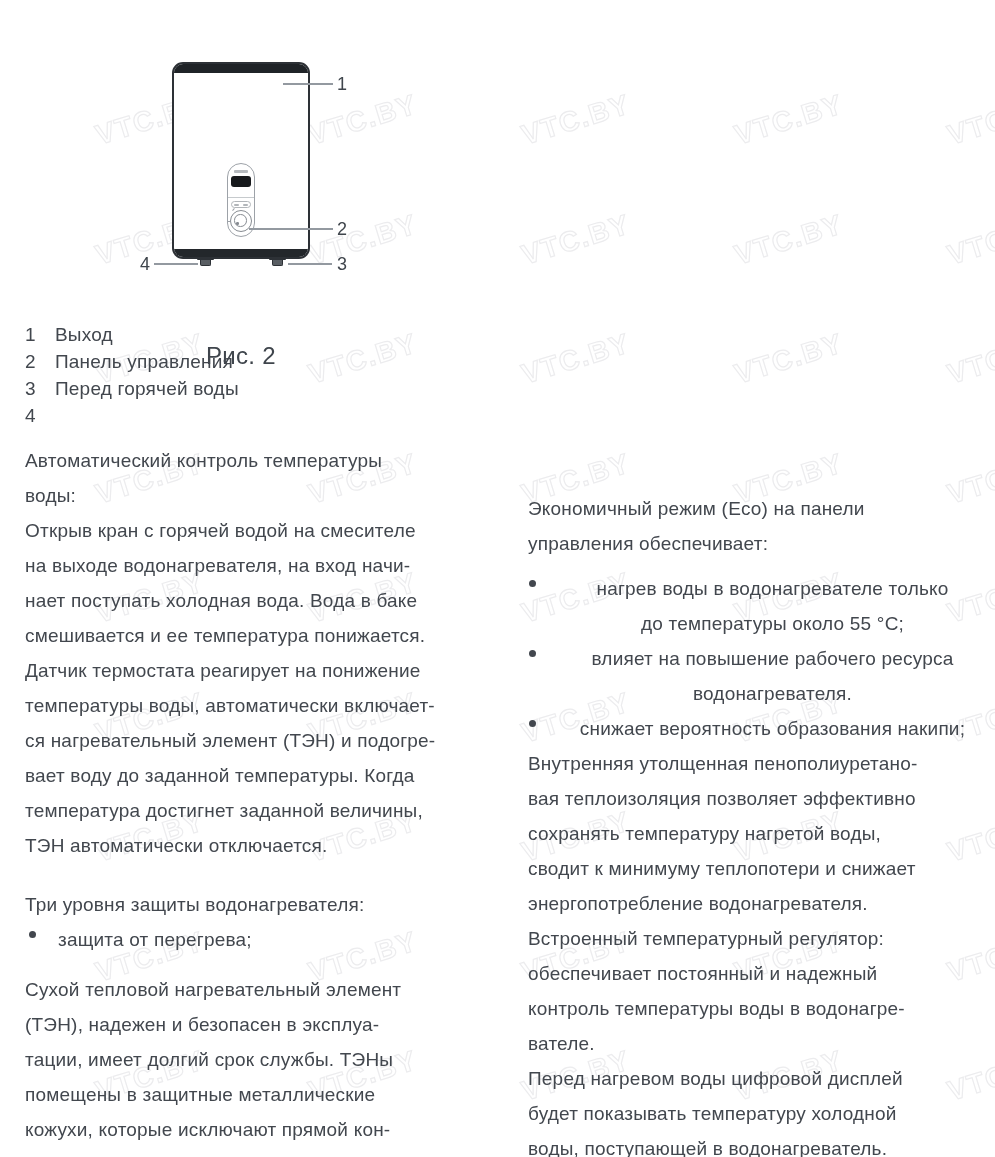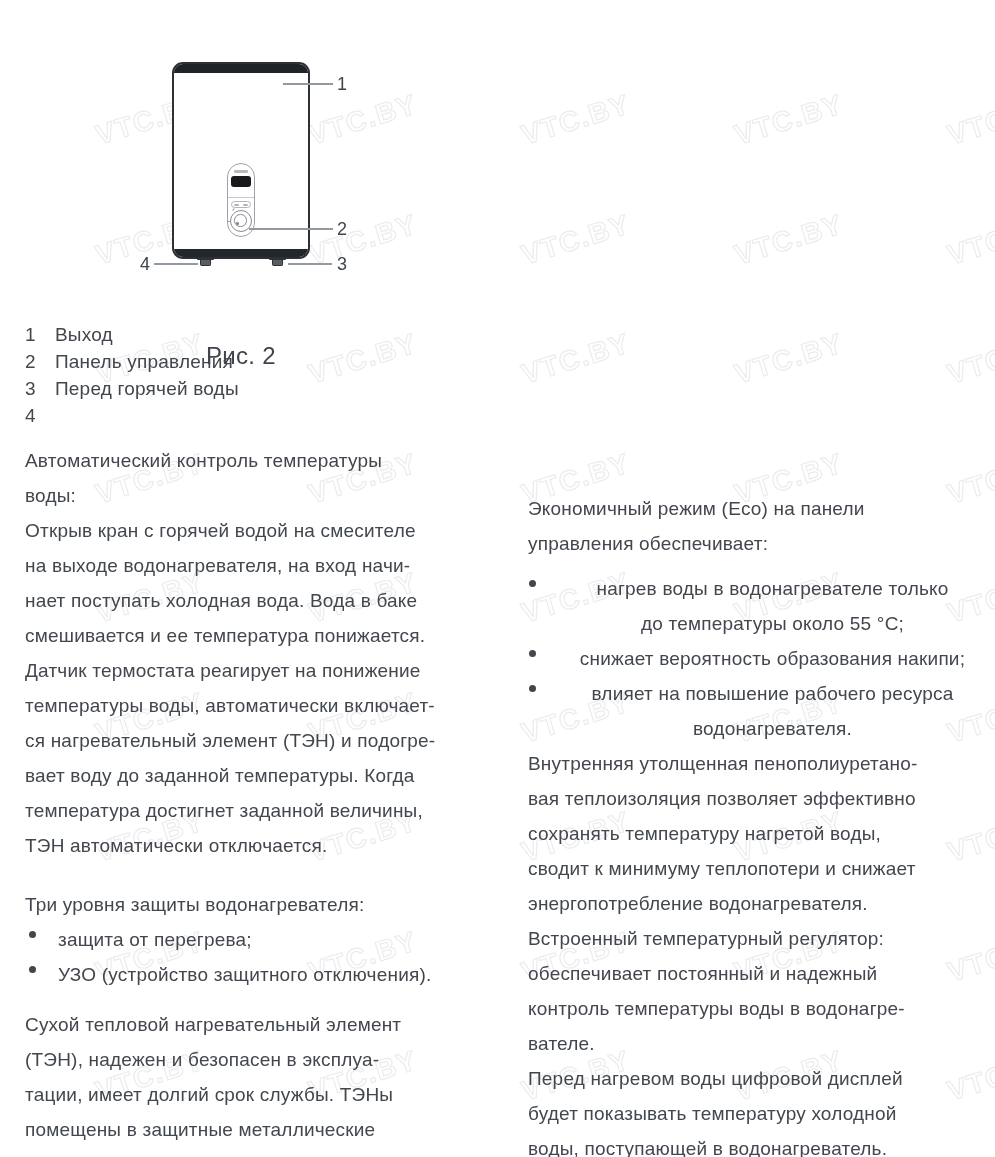--- a/index.html
+++ b/index.html
@@ -202,42 +202,41 @@
 смешивается и ее температура понижается.
 Датчик термостата реагирует на понижение
 температуры воды, автоматически включает-
 ся нагревательный элемент (ТЭН) и подогре-
 вает воду до заданной температуры. Когда
 температура достигнет заданной величины,
 ТЭН автоматически отключается.</p>
     <p class="para sec-head">Три уровня защиты водонагревателя:</p>
     <ul class="blist">
       <li><span class="btext">защита от перегрева;</span></li>
-      <li><span class="btext">УЗО (устройство защитного отключения).</span></li>
     </ul>
     <p class="para para-last">Сухой тепловой нагревательный элемент
 (ТЭН), надежен и безопасен в эксплуа-
 тации, имеет долгий срок службы. ТЭНы
 помещены в защитные металлические
 кожухи, которые исключают прямой кон-
 такт нагревательных элементов  с водой,
 соответственно на ТЭНах не образуется
 накипь, что увеличивает ресурс их работы
 и продлевает срок службы.</p>
   </div>
 
   <div class="col col-right">
     <p class="para">Экономичный режим (Eco) на панели
 управления обеспечивает:</p>
     <ul class="blist">
       <li><span class="btext">нагрев воды в водонагревателе только
 до температуры около 55 °C;</span></li>
-      <li><span class="btext">снижает вероятность образования накипи;</span></li>
       <li><span class="btext">влияет на повышение рабочего ресурса
 водонагревателя.</span></li>
+      <li><span class="btext">снижает вероятность образования накипи;</span></li>
     </ul>
     <p class="para">Внутренняя утолщенная пенополиуретано-
 вая теплоизоляция позволяет эффективно
 сохранять температуру нагретой воды,
 сводит к минимуму теплопотери и снижает
 энергопотребление водонагревателя.
 Встроенный температурный регулятор:
 обеспечивает постоянный и надежный
 контроль температуры воды в водонагре-
 вателе.

